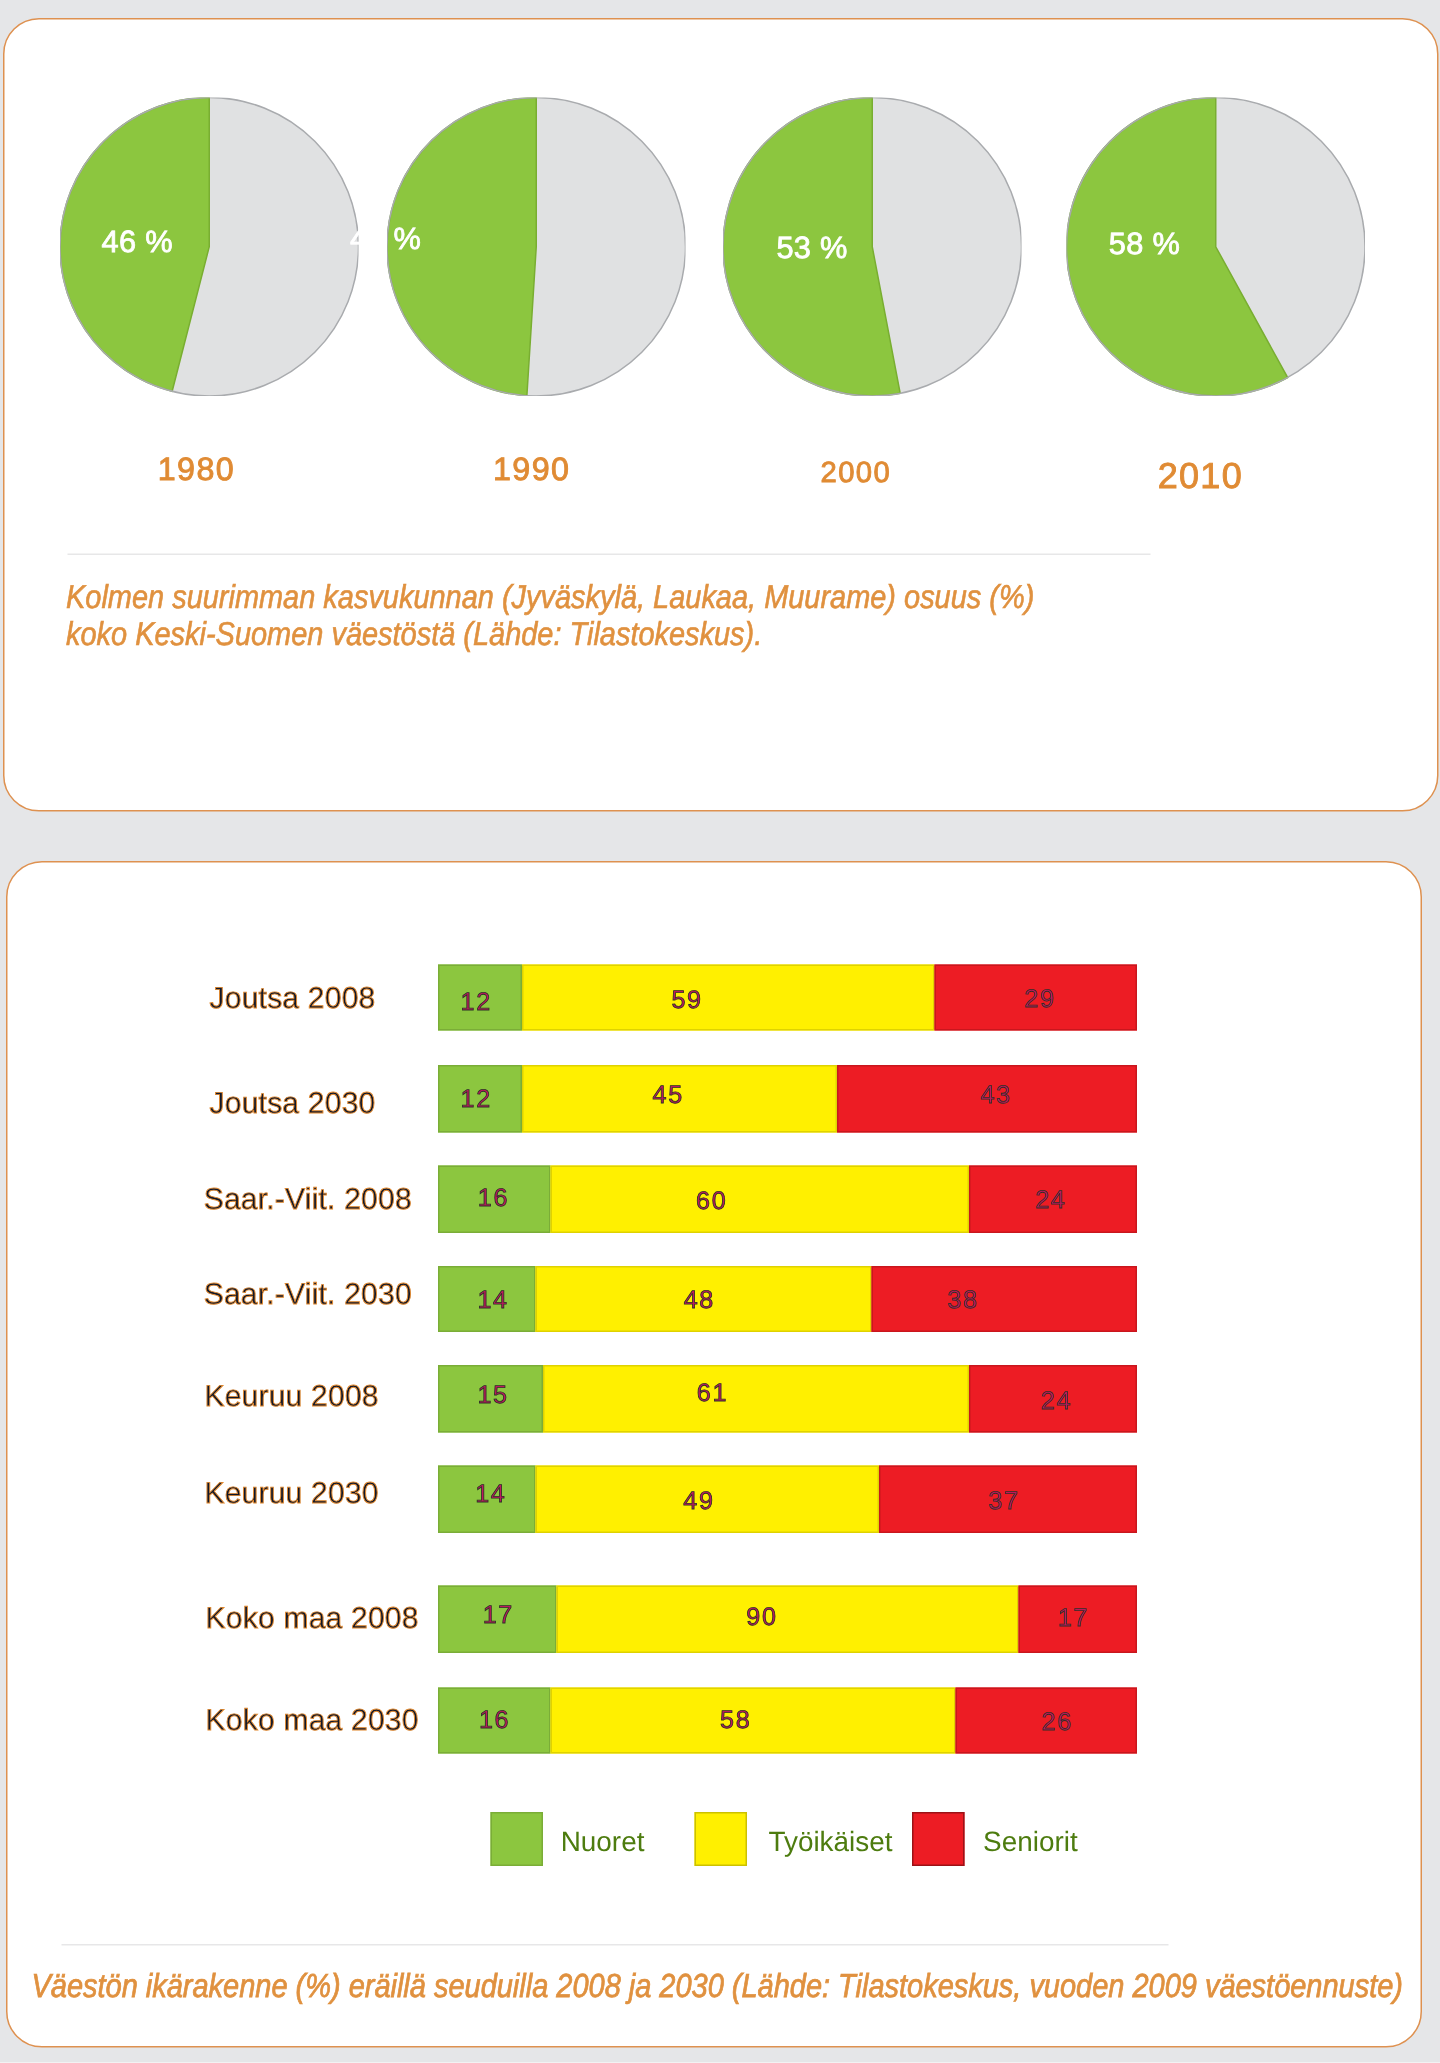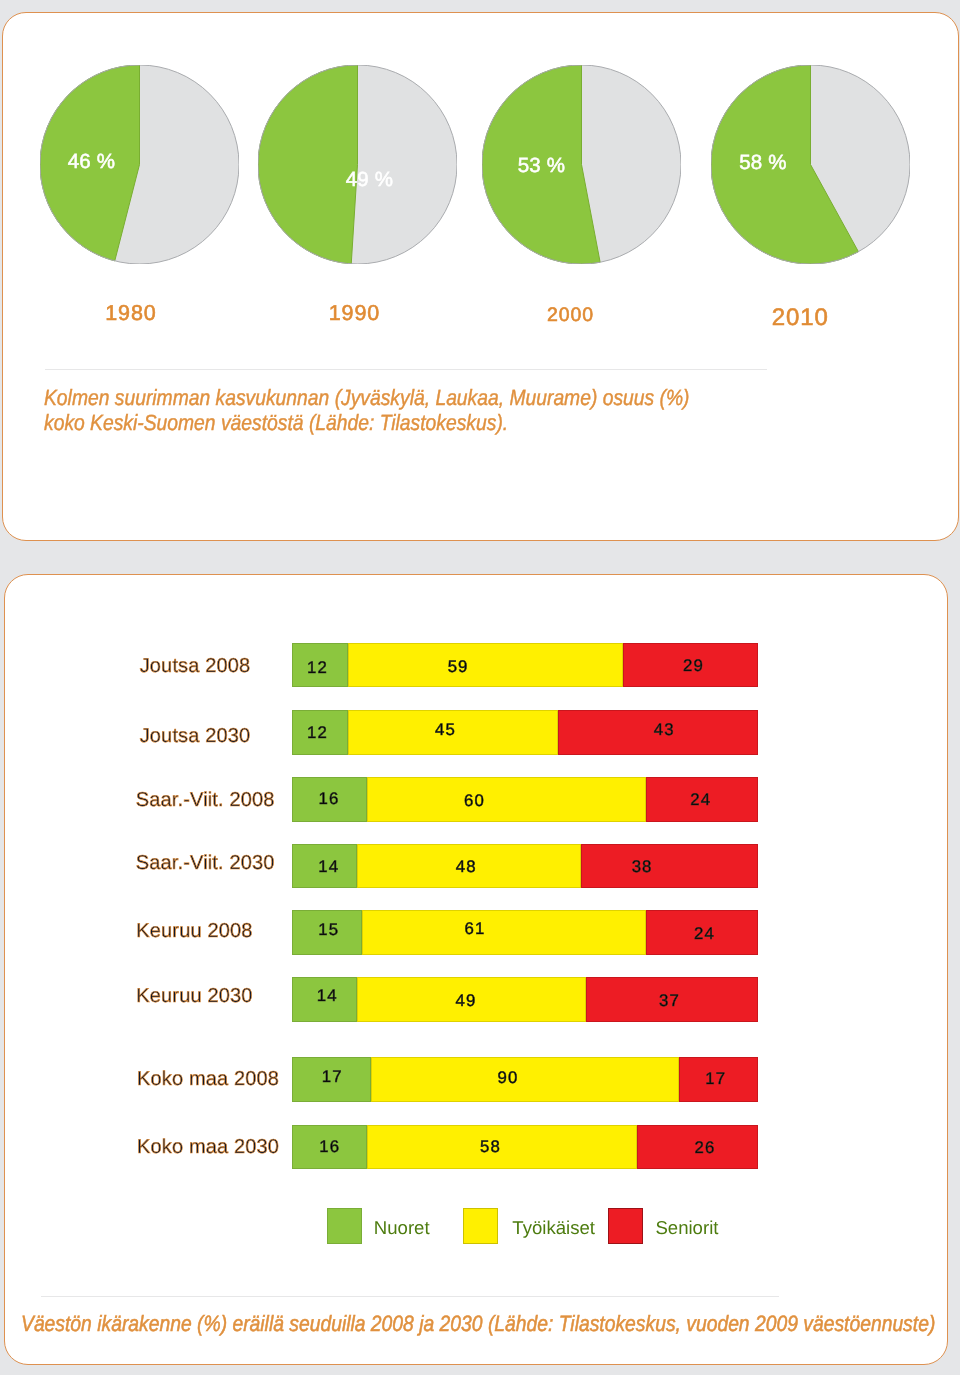--- a/index.html
+++ b/index.html
@@ -28,21 +28,21 @@
 
   
   .barlabel{position:absolute;color:#0f172a;font-size:20px;font-weight:400;
             -webkit-text-stroke:.62px #e2892f;letter-spacing:.15px;
             white-space:nowrap;text-align:center;}
   .bar{position:absolute;height:44.5px;}
   .seg{position:absolute;top:0;height:44.5px;box-sizing:border-box;}
   .seg-g{background:#8cc63f;border:1px solid #7aad37;}
   .seg-y{background:#fff000;border:1px solid #dfd200;}
   .seg-r{background:#ed1c24;border:1px solid #c9161d;}
-  .num{position:absolute;color:#000000;font-size:16.8px;font-weight:400;
+  .num{position:absolute;color:#be185d;font-size:16.8px;font-weight:400;
        -webkit-text-stroke:.55px #2b3027;letter-spacing:1.1px;white-space:nowrap;}
 
   
   .lg-sw{position:absolute;width:35.5px;height:35.5px;box-sizing:border-box;}
   .lg-tx{position:absolute;color:#4d7c0f;font-size:18.6px;white-space:nowrap;}
 
   .footer{position:absolute;color:#e0913f;font-style:italic;font-weight:400;
           font-size:22.2px;white-space:nowrap;-webkit-text-stroke:.52px #e0913f;
           transform:scaleX(.8702);transform-origin:0 0;}
 
@@ -67,21 +67,21 @@
           </svg>
         </div>
         <div class="pie-label" style="left: 8.5px; width: 160px; text-align: center; top: 137.1px;">46 %</div>
         <div class="pie" style="left: 255.3px; top: 52.4px;">
           <svg viewBox="0 0 199 199" width="199" height="199">
             <circle cx="99.5" cy="99.5" r="99.5" fill="#e0e1e2"></circle>
             <path d="M 99.5 99.5 L 99.5 0 A 99.5 99.5 0 0 0 93.25 198.80 Z" fill="#8cc63f" stroke="#79ae31" stroke-width="1"></path>
             <circle cx="99.5" cy="99.5" r="99.5" fill="none" stroke="#a9abae" stroke-width="1"></circle>
           </svg>
         </div>
-        <div class="pie-label" style="left: 230.3px; width: 160px; text-align: right; top: 134.6px; margin-top: 20px;">49 %</div>
+        <div class="pie-label" style="left: 230.3px; width: 160px; text-align: left; top: 134.6px;">49 %</div>
         <div class="pie" style="left: 479.4px; top: 52.4px;">
           <svg viewBox="0 0 199 199" width="199" height="199">
             <circle cx="99.5" cy="99.5" r="99.5" fill="#e0e1e2"></circle>
             <path d="M 99.5 99.5 L 99.5 0 A 99.5 99.5 0 1 0 118.14 197.24 Z" fill="#8cc63f" stroke="#79ae31" stroke-width="1"></path>
             <circle cx="99.5" cy="99.5" r="99.5" fill="none" stroke="#a9abae" stroke-width="1"></circle>
           </svg>
         </div>
         <div class="pie-label" style="left: 458.4px; width: 160px; text-align: center; top: 141.1px;">53 %</div>
         <div class="pie" style="left: 707.6px; top: 52.4px;">
           <svg viewBox="0 0 199 199" width="199" height="199">

